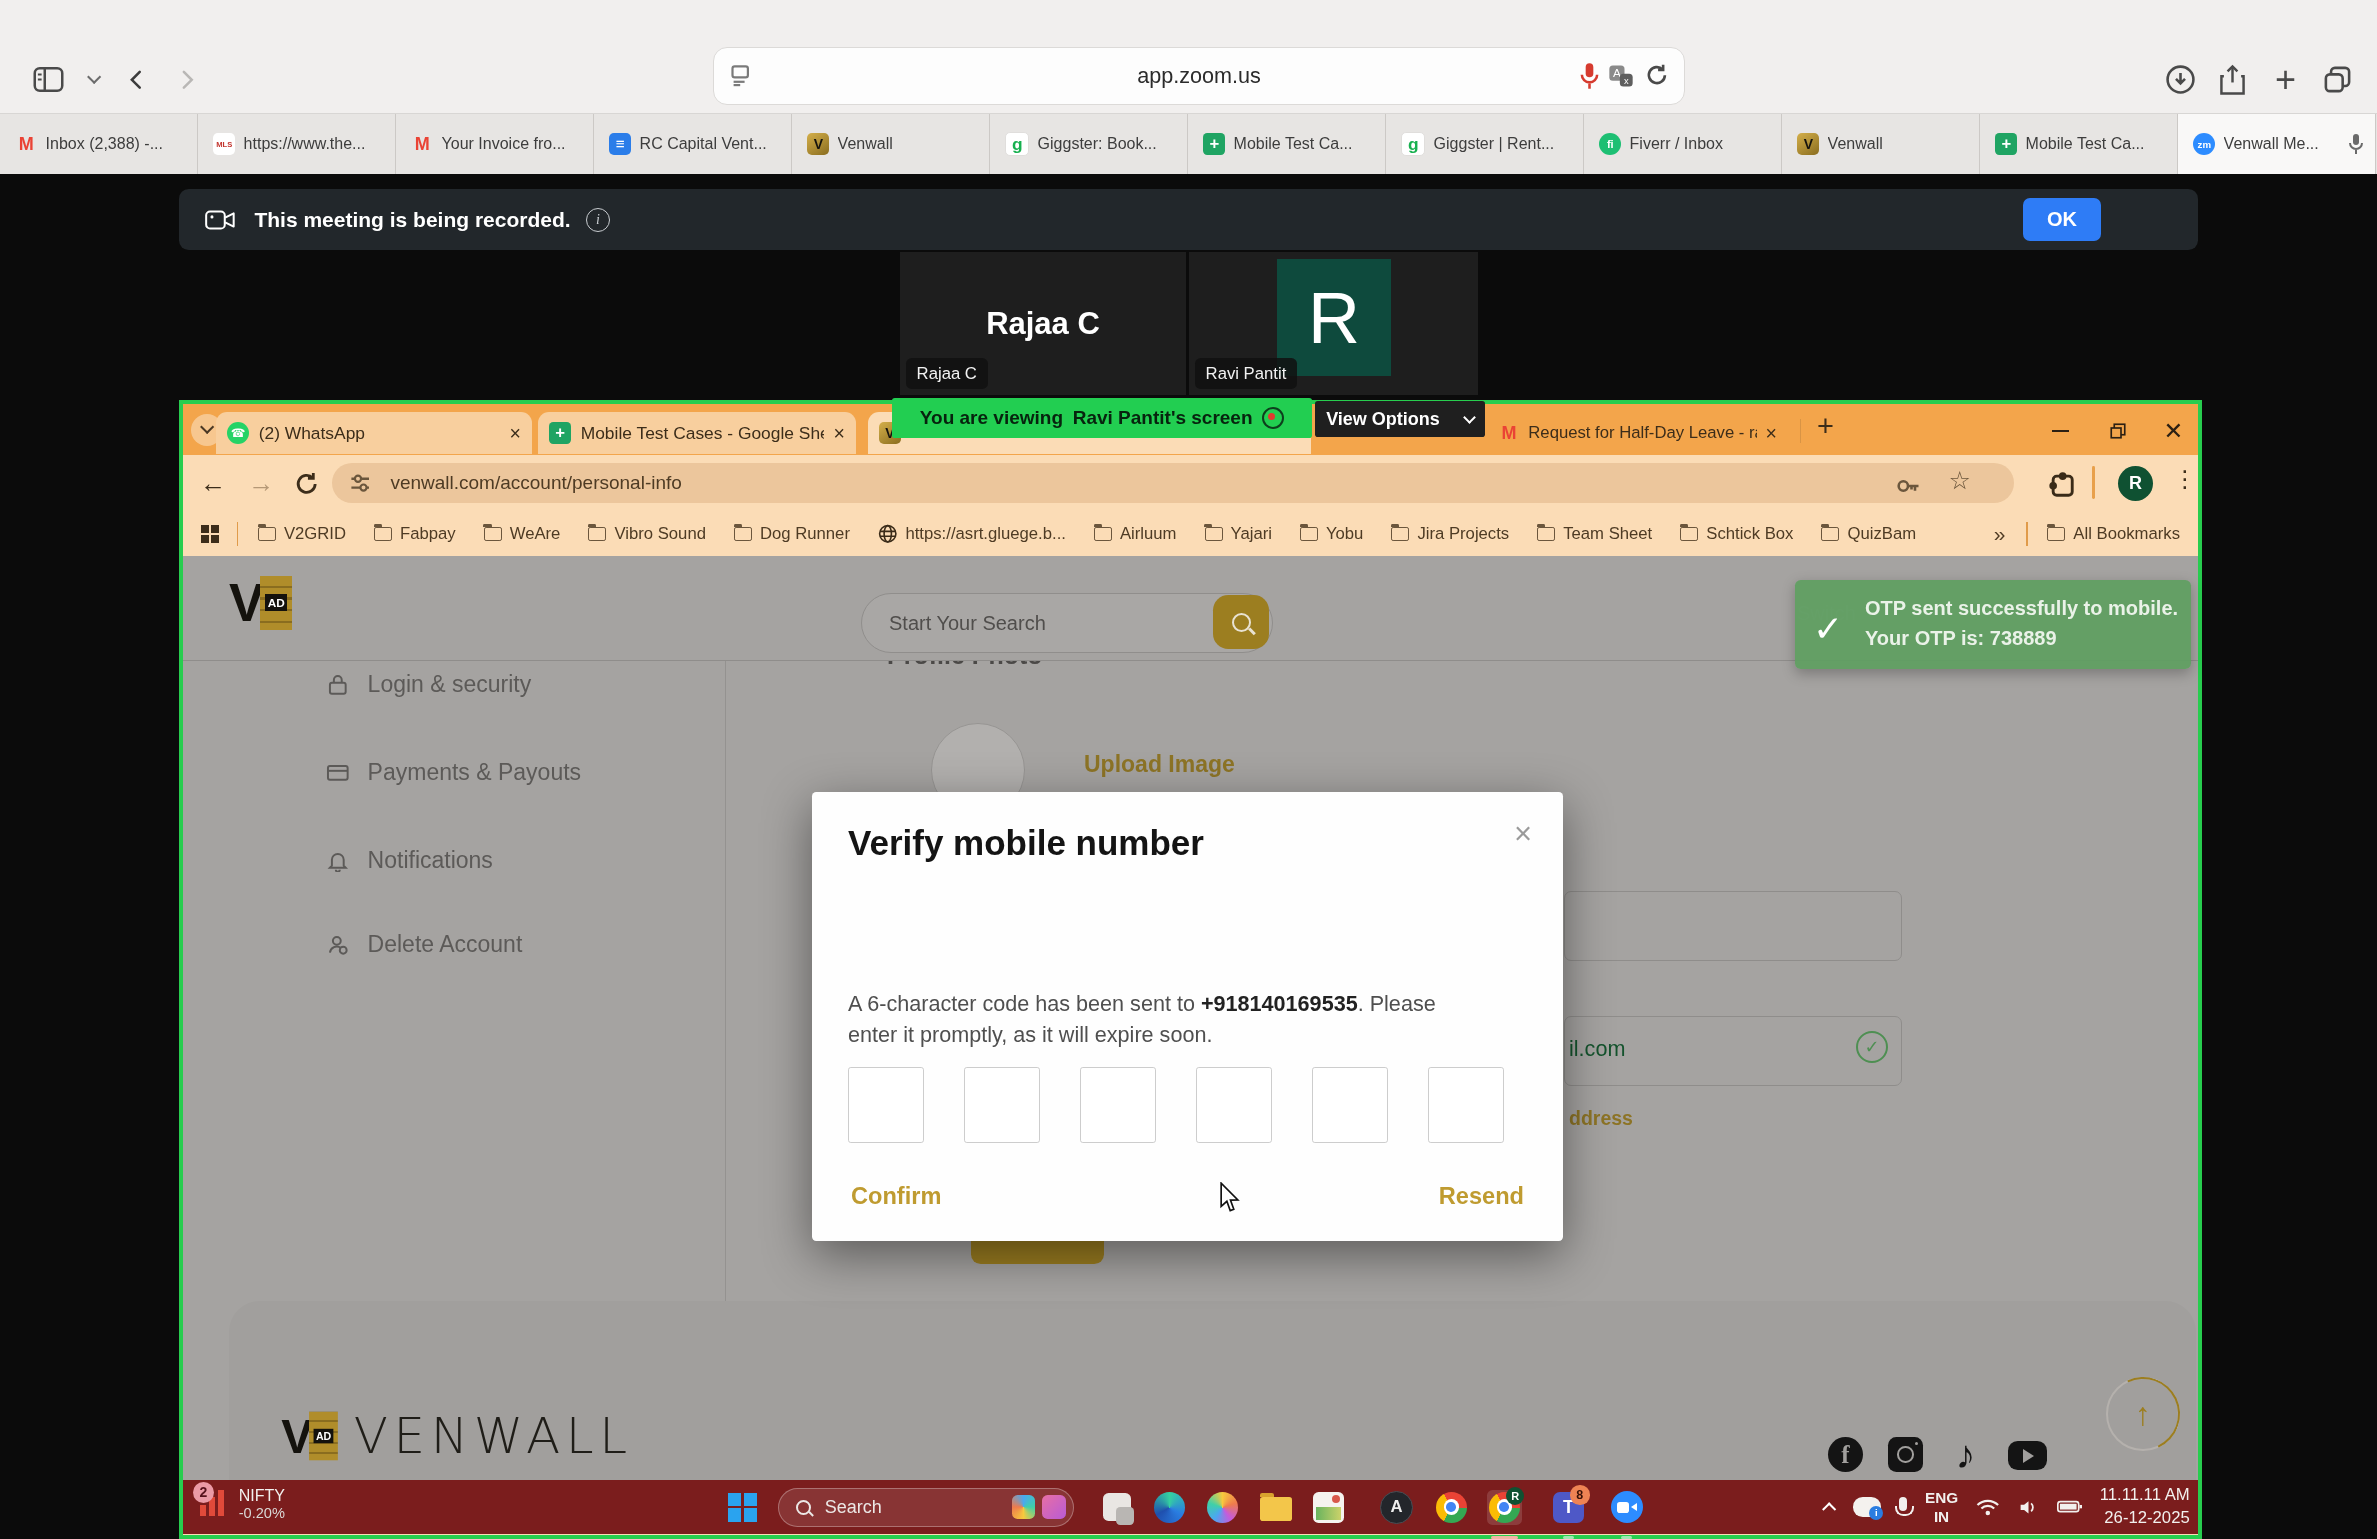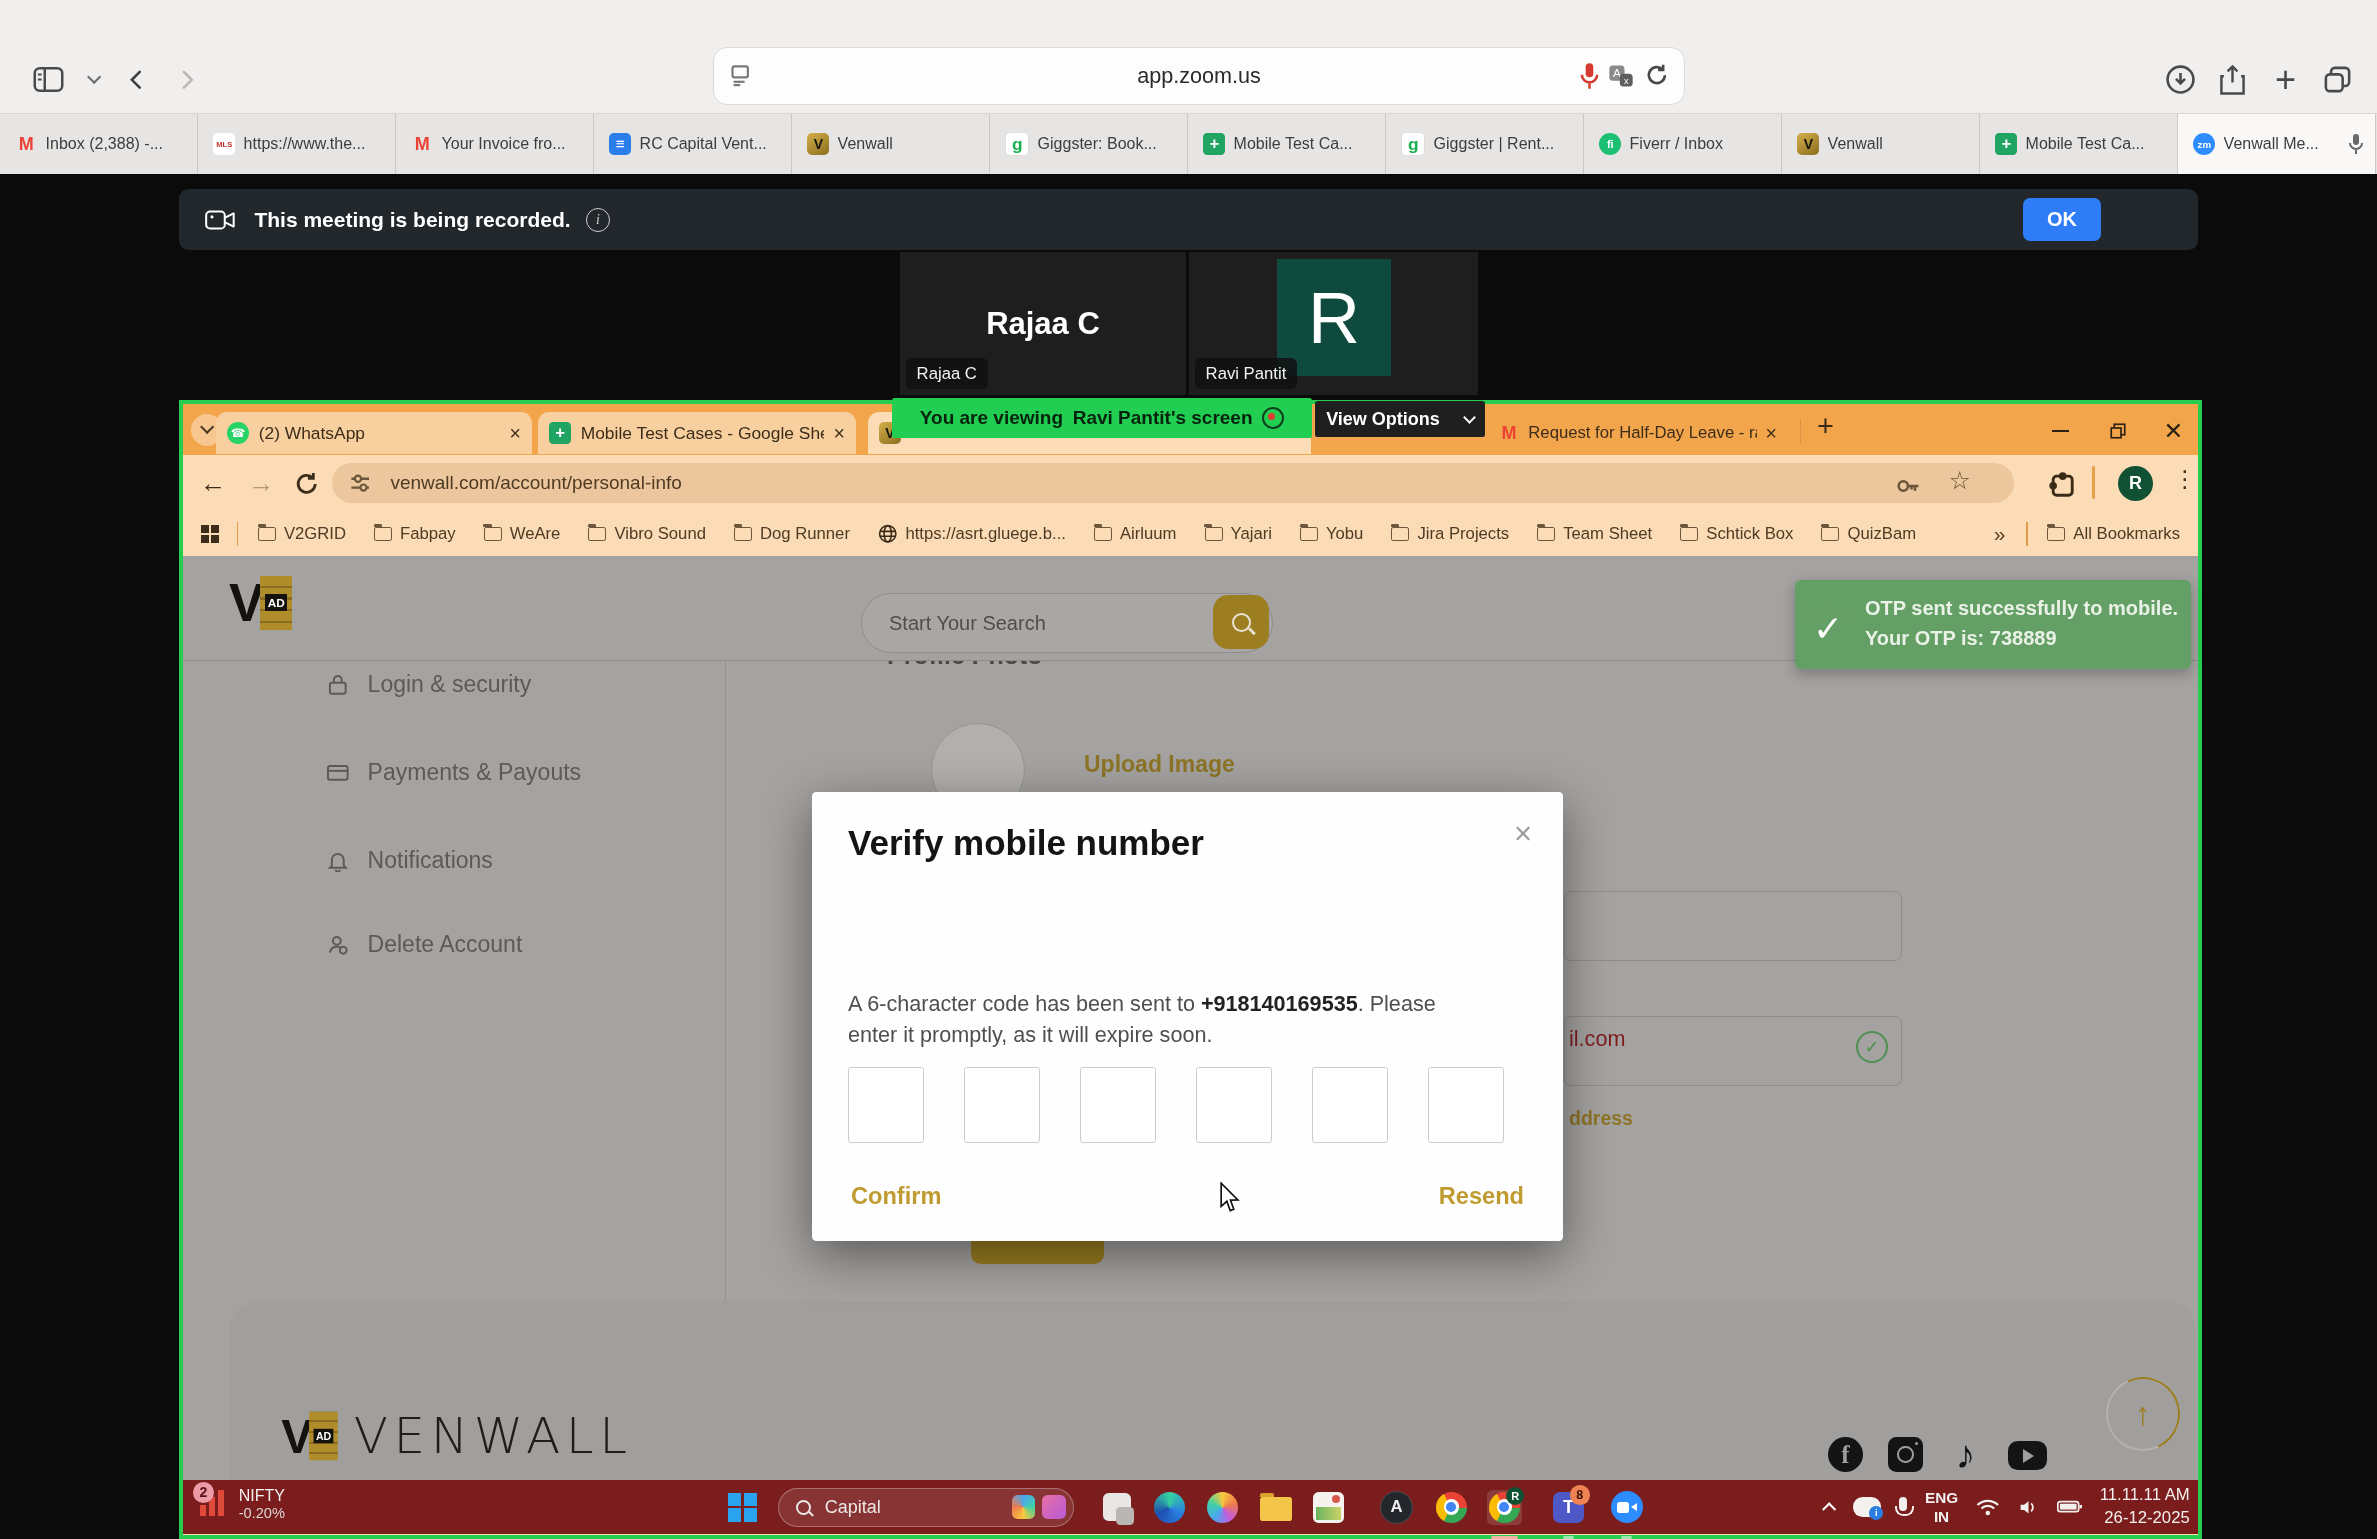--- a/index.html
+++ b/index.html
@@ -124,21 +124,21 @@
   .snav .lbl{font-size:23px;color:#5c5a58;}
   .sic{width:23.6px;height:23.6px;flex:none;}
   #side-note{position:absolute;left:139px;top:431px;width:402px;height:101px;background:#c9bda4;border-left:4.2px solid #a8852e;
     z-index:1;box-sizing:border-box;padding:18px 0 0 25px;}
   #side-note .nt{font-size:21.6px;font-weight:700;color:#35332f;line-height:1.4;width:327px;}
   #profile-heading{position:absolute;left:704px;top:85px;font-size:25px;font-weight:700;color:#4b4947;z-index:1;}
   #avatar-ph{position:absolute;left:748px;top:167px;width:92px;height:92px;border-radius:50%;background:#b2b0ae;
     border:1.4px solid #979593;z-index:1;}
   #upload-lbl{position:absolute;left:901px;top:195px;font-size:23px;font-weight:600;color:#8d7426;z-index:1;}
   .frag-field{position:absolute;left:1381px;width:338px;height:70px;border:1.4px solid #8f8d8b;border-radius:7px;z-index:1;box-sizing:border-box;}
-  #email-frag-text{position:absolute;left:1386px;top:470px;font-size:21.6px;color:#7f1d1d;z-index:1;}
+  #email-frag-text{position:absolute;left:1386px;top:480px;font-size:21.6px;color:#14532d;z-index:1;}
   #email-check{position:absolute;left:1673px;top:475px;width:28px;height:28px;border-radius:50%;border:2.1px solid #4e8f52;
     color:#4e8f52;font-size:18px;font-weight:800;display:flex;align-items:center;justify-content:center;z-index:1;}
   #addr-frag{position:absolute;left:1386px;top:551px;font-size:19.5px;font-weight:700;color:#8d7426;z-index:1;}
   #gold-sliver{position:absolute;left:788px;top:672px;width:133px;height:36px;background:#9c7e20;border-radius:9.7px;z-index:1;}
   #pg-footer{position:absolute;left:46px;top:745px;width:1967px;height:179px;background:#a19f9d;border-radius:31px 31px 0 0;z-index:1;}
   #ft-brand{position:absolute;left:49px;top:106px;display:flex;align-items:center;gap:12.5px;}
   #ft-brand .word{font-size:50px;font-weight:300;letter-spacing:5.6px;color:#1f1d18;font-family:"DejaVu Sans",sans-serif;}
   #ft-social{position:absolute;left:1599px;top:136px;display:flex;align-items:center;gap:25px;}
   .soc{width:35px;height:35px;}
   .soc-fb{background:#141414;border-radius:50%;display:flex;align-items:center;justify-content:center;color:#a19f9d;
@@ -630,21 +630,21 @@
             <span class="wc">-0.20%</span></span>
     </div>
     <div id="winlogo">
         <i></i>
         <i></i>
         <i></i>
         <i></i>
       </div>
     <div id="tb-search">
       <span class="mag2"></span>
-      <span class="stext">Capital</span>
+      <span class="stext">Search</span>
       <span class="hl" style="background:conic-gradient(#4aa8f0,#3fd0a8,#f8c93d,#ef7b4d,#4aa8f0);"></span>
       <span class="hl" style="background:linear-gradient(135deg,#e86fa4,#b85bd6);"></span>
     </div>
     <div class="tbapp" style="left:916px;">
         <span class="taskview"></span>
       </div>
     <div class="tbapp" style="left:969px;">
         <span class="circ edge"></span>
       </div>
     <div class="tbapp" style="left:1022px;">

